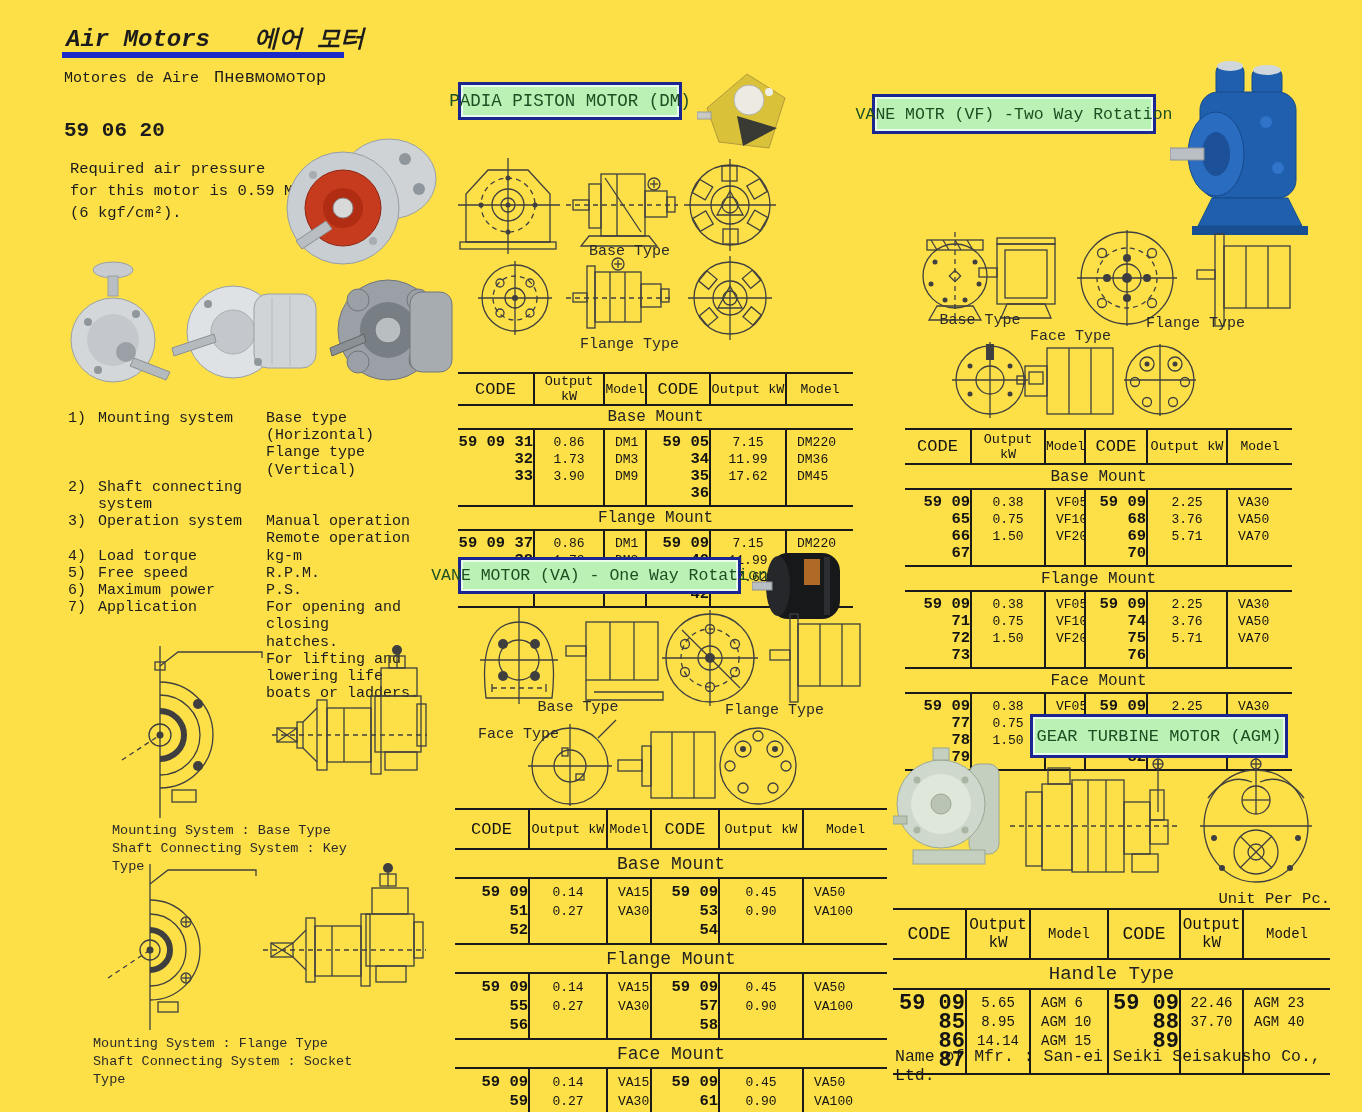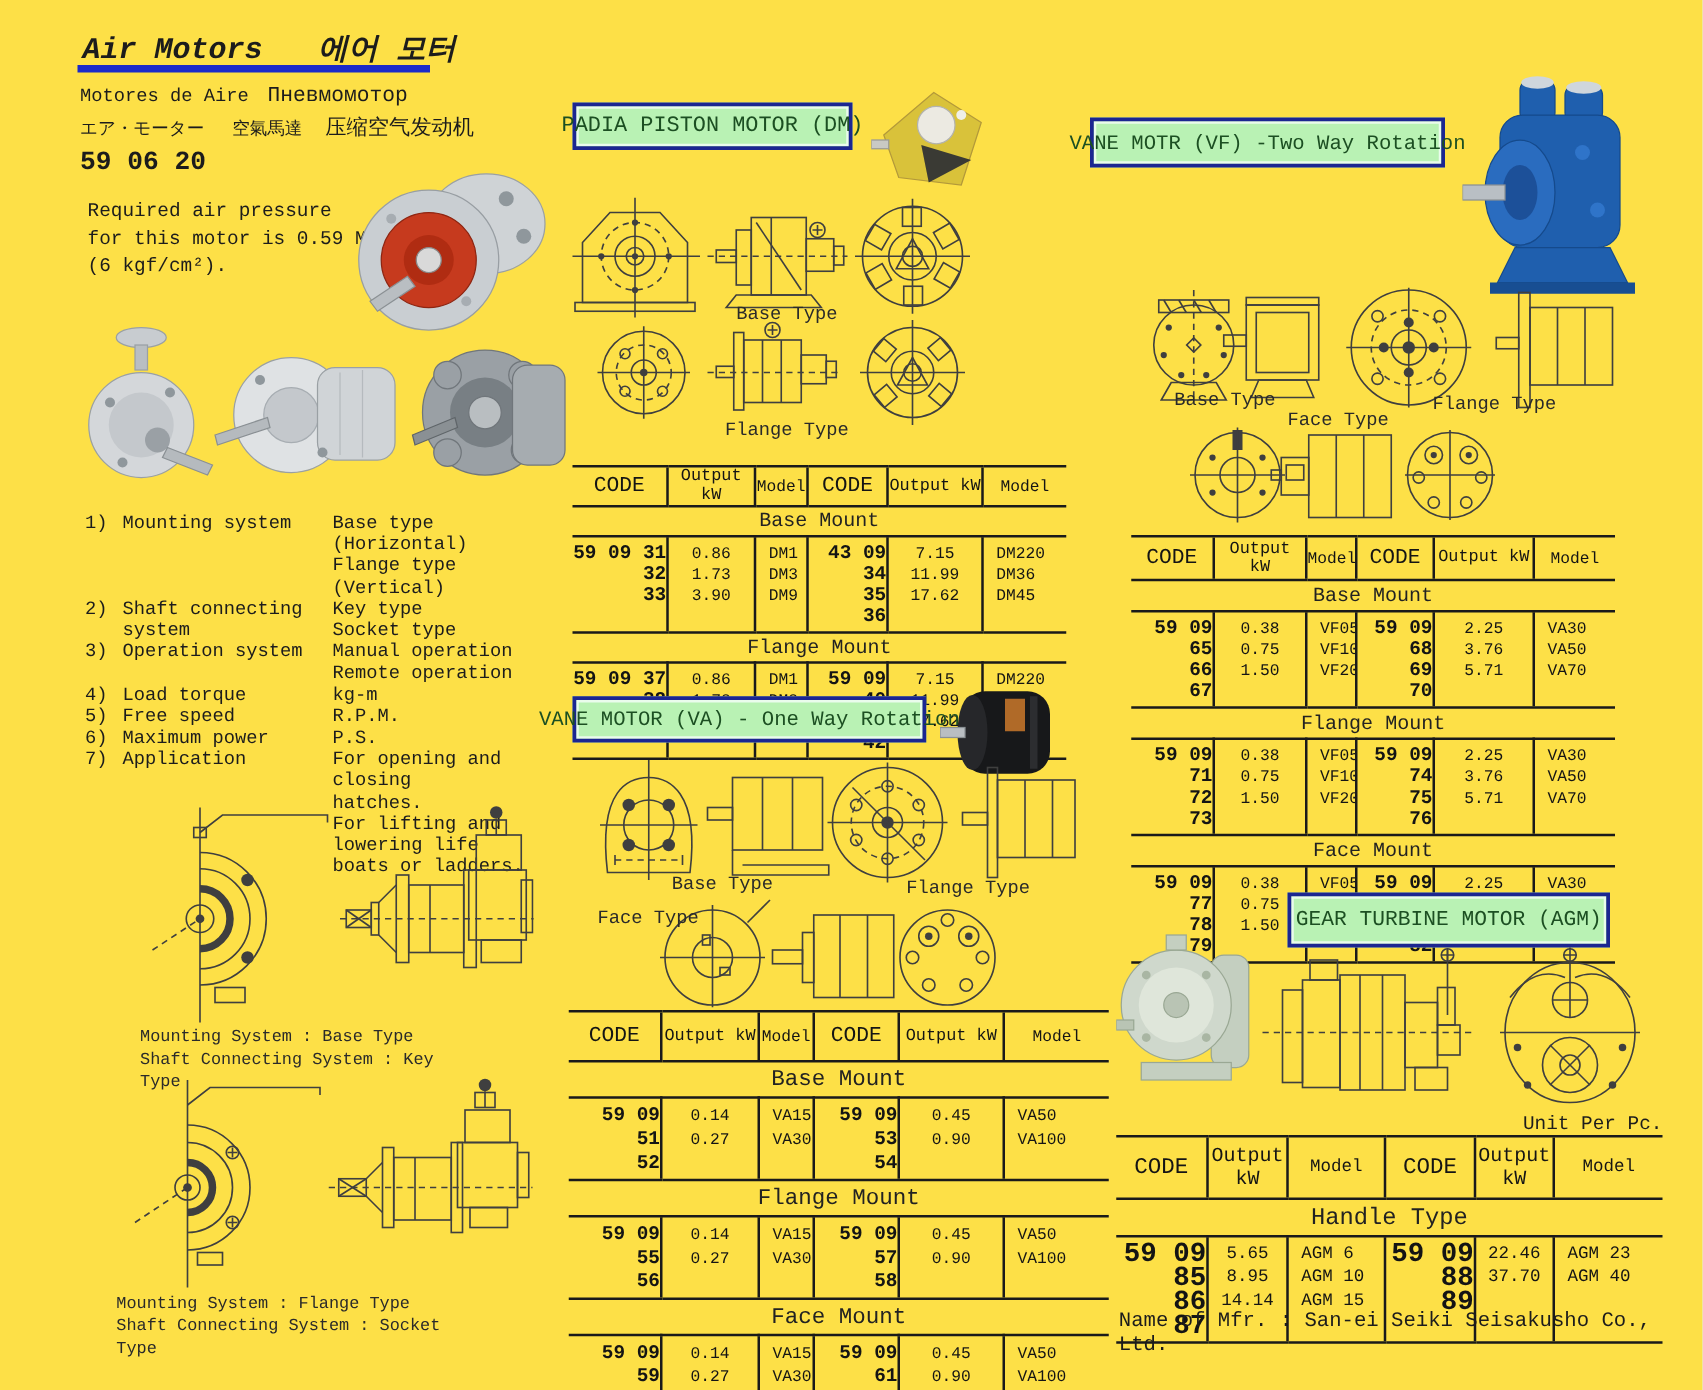--- a/index.html
+++ b/index.html
@@ -53,25 +53,20 @@
   <div class="abs" style="left:66px;top:22px;font-style:italic;font-weight:bold;font-size:24px">
     <span>Air Motors</span>
     <span style="margin-left:30px">에어 모터</span>
   </div>
   <div class="abs" style="left:62px;top:52px;width:282px;height:6px;background:#1b2ac8"></div>
 
   <div class="abs" style="left:64px;top:68px;font-size:15px">
     <span>Motores de Aire</span>
     <span style="font-size:17px;margin-left:6px">Пневмомотор</span>
   </div>
-  <div class="abs" style="left:64px;top:90px;font-size:14px">
-    <span>エア・モーター</span>
-    <span style="margin-left:14px">空氣馬達</span>
-    <span style="font-size:17px;margin-left:10px">压缩空气发动机</span>
-  </div>
 
   <div class="abs" style="left:64px;top:119px;font-size:21px;font-weight:bold">59 06 20</div>
 
   <div class="abs" style="left:70px;top:158px;font-size:15.5px;line-height:22px">
       <div>Required air pressure</div>
       <div>for this motor is 0.59 MPa</div>
       <div>(6 kgf/cm²).</div>
     </div>
 
   <svg class="photo" style="left:268px;top:133px" width="170" height="135" viewBox="0 0 170 135">
@@ -121,24 +116,20 @@
       <div>1)</div>
       <div>Mounting system</div>
       <div class="vals">
           <div>Base type (Horizontal)</div>
           <div>Flange type (Vertical)</div>
         </div>
     </div>
     <div class="specrow">
       <div>2)</div>
       <div>Shaft connecting system</div>
-      <div class="vals">
-          <div>Key type</div>
-          <div>Socket type</div>
-        </div>
     </div>
     <div class="specrow">
       <div>3)</div>
       <div>Operation system</div>
       <div class="vals">
           <div>Manual operation</div>
           <div>Remote operation</div>
         </div>
     </div>
     <div class="specrow">
@@ -363,21 +354,21 @@
             <div>0.86</div>
             <div>1.73</div>
             <div>3.90</div>
           </td>
         <td class="model">
             <div>DM1</div>
             <div>DM3</div>
             <div>DM9</div>
           </td>
         <td class="code">
-            <div>43 09 34</div>
+            <div>59 05 34</div>
             <div>35</div>
             <div>36</div>
           </td>
         <td class="kw">
             <div>7.15</div>
             <div>11.99</div>
             <div>17.62</div>
           </td>
         <td class="model">
             <div>DM220</div>

